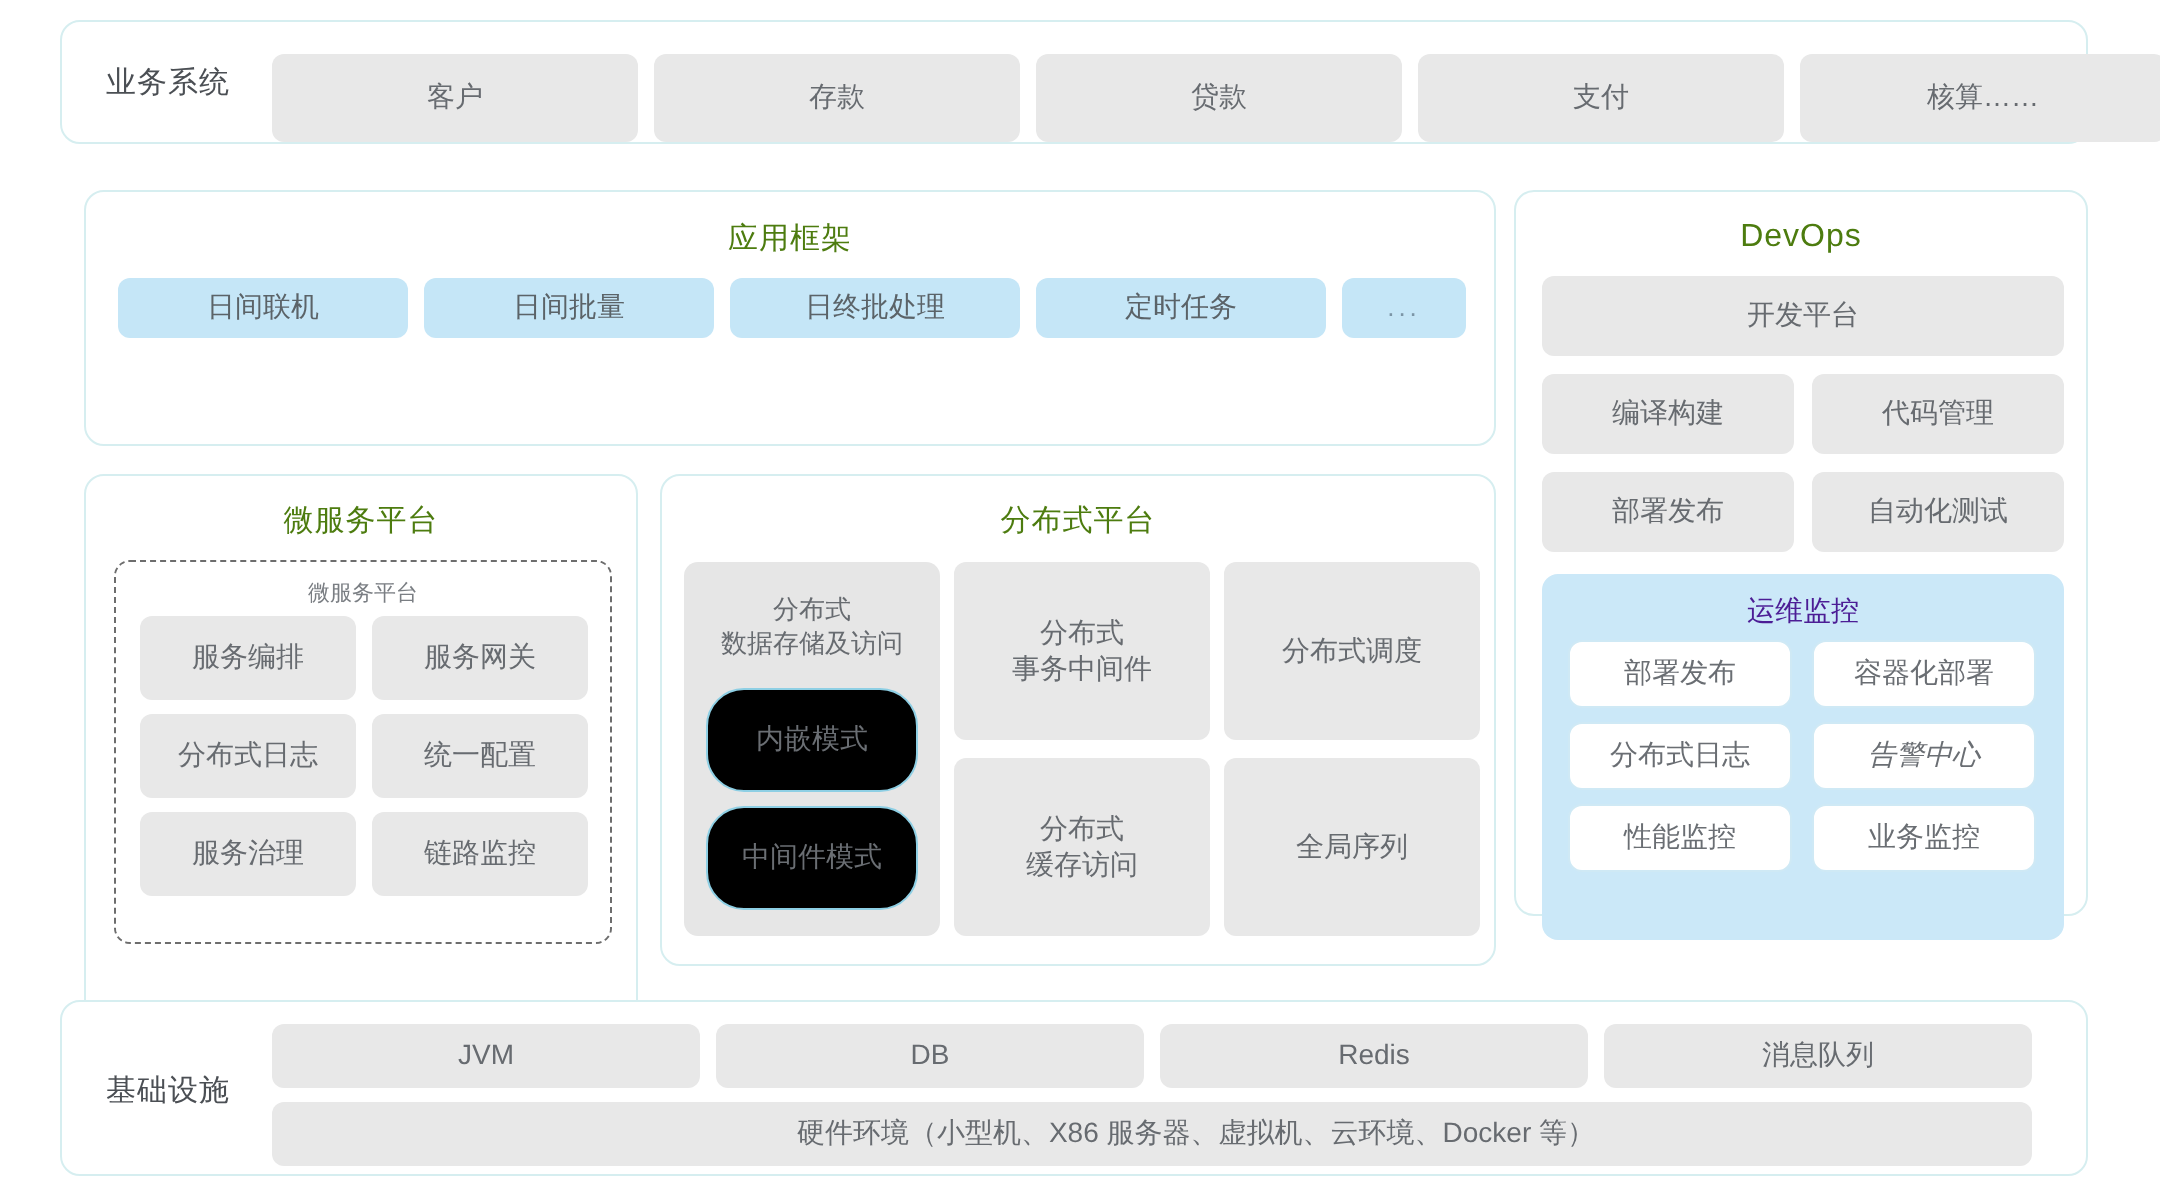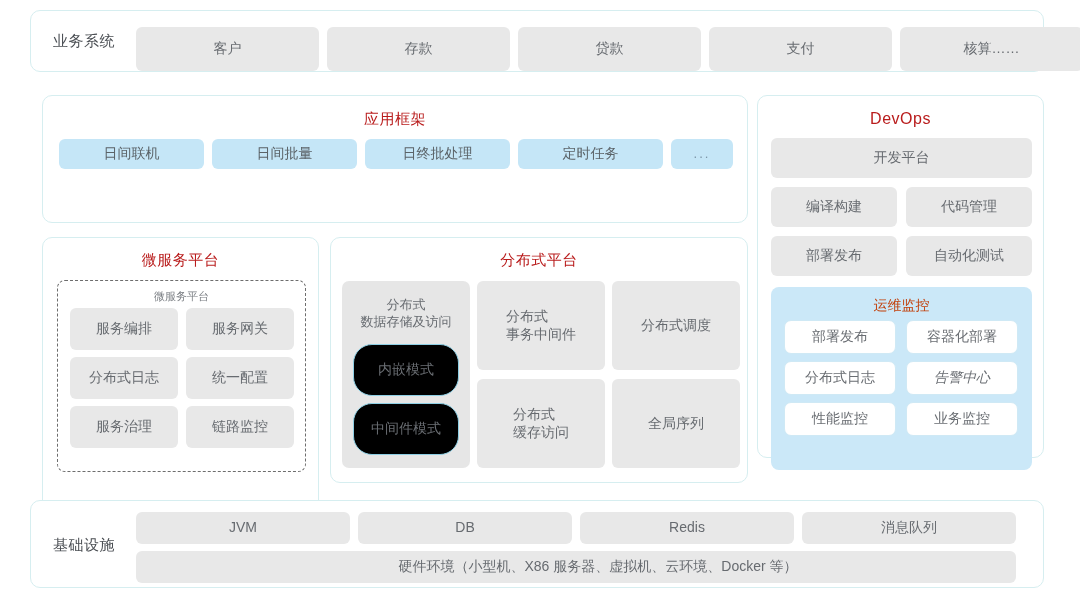--- a/index.html
+++ b/index.html
@@ -36,34 +36,34 @@
     border: 1px solid #d6eef0;
     border-radius: 10px;
     box-sizing: border-box;
   }
   .card-title {
     position: absolute;
     left: 0;
     right: 0;
     text-align: center;
     font-size: 15px;
-    color: #b91c1c;
+    color: #4d7c0f;
     letter-spacing: 0.5px;
   }
 
   
   .tile {
     position: absolute;
     box-sizing: border-box;
     background: #e8e8e8;
     border-radius: 6px;
     display: flex;
     align-items: center;
     justify-content: center;
-    text-align: left;
+    text-align: center;
     font-size: 14px;
     color: #676b70;
     line-height: 1.25;
     white-space: pre-line;
   }
   .tile.blue {
     background: #c5e6f7;
     color: #5b6368;
   }
   .tile.blue.dots {
@@ -114,21 +114,21 @@
   #devops-title { top: 14px; font-size: 16px; }
   #ops-panel {
     position: absolute;
     left: 13px; top: 191px; width: 261px; height: 183px;
     box-sizing: border-box;
     background: #cbe8f8;
     border-radius: 8px;
   }
   #ops-panel-title {
     position: absolute; left: 0; right: 0; top: 10px;
-    text-align: center; font-size: 14px; color: #c2410c;
+    text-align: center; font-size: 14px; color: #4c1d95;
   }
 
   
   #micro-card { left: 42px; top: 237px; width: 277px; height: 302px; }
   #micro-title { top: 13px; font-size: 15px; }
   #micro-dashed {
     position: absolute;
     left: 14px; top: 42px; width: 249px; height: 192px;
     box-sizing: border-box;
     border: 1px dashed #6d6d6d;

